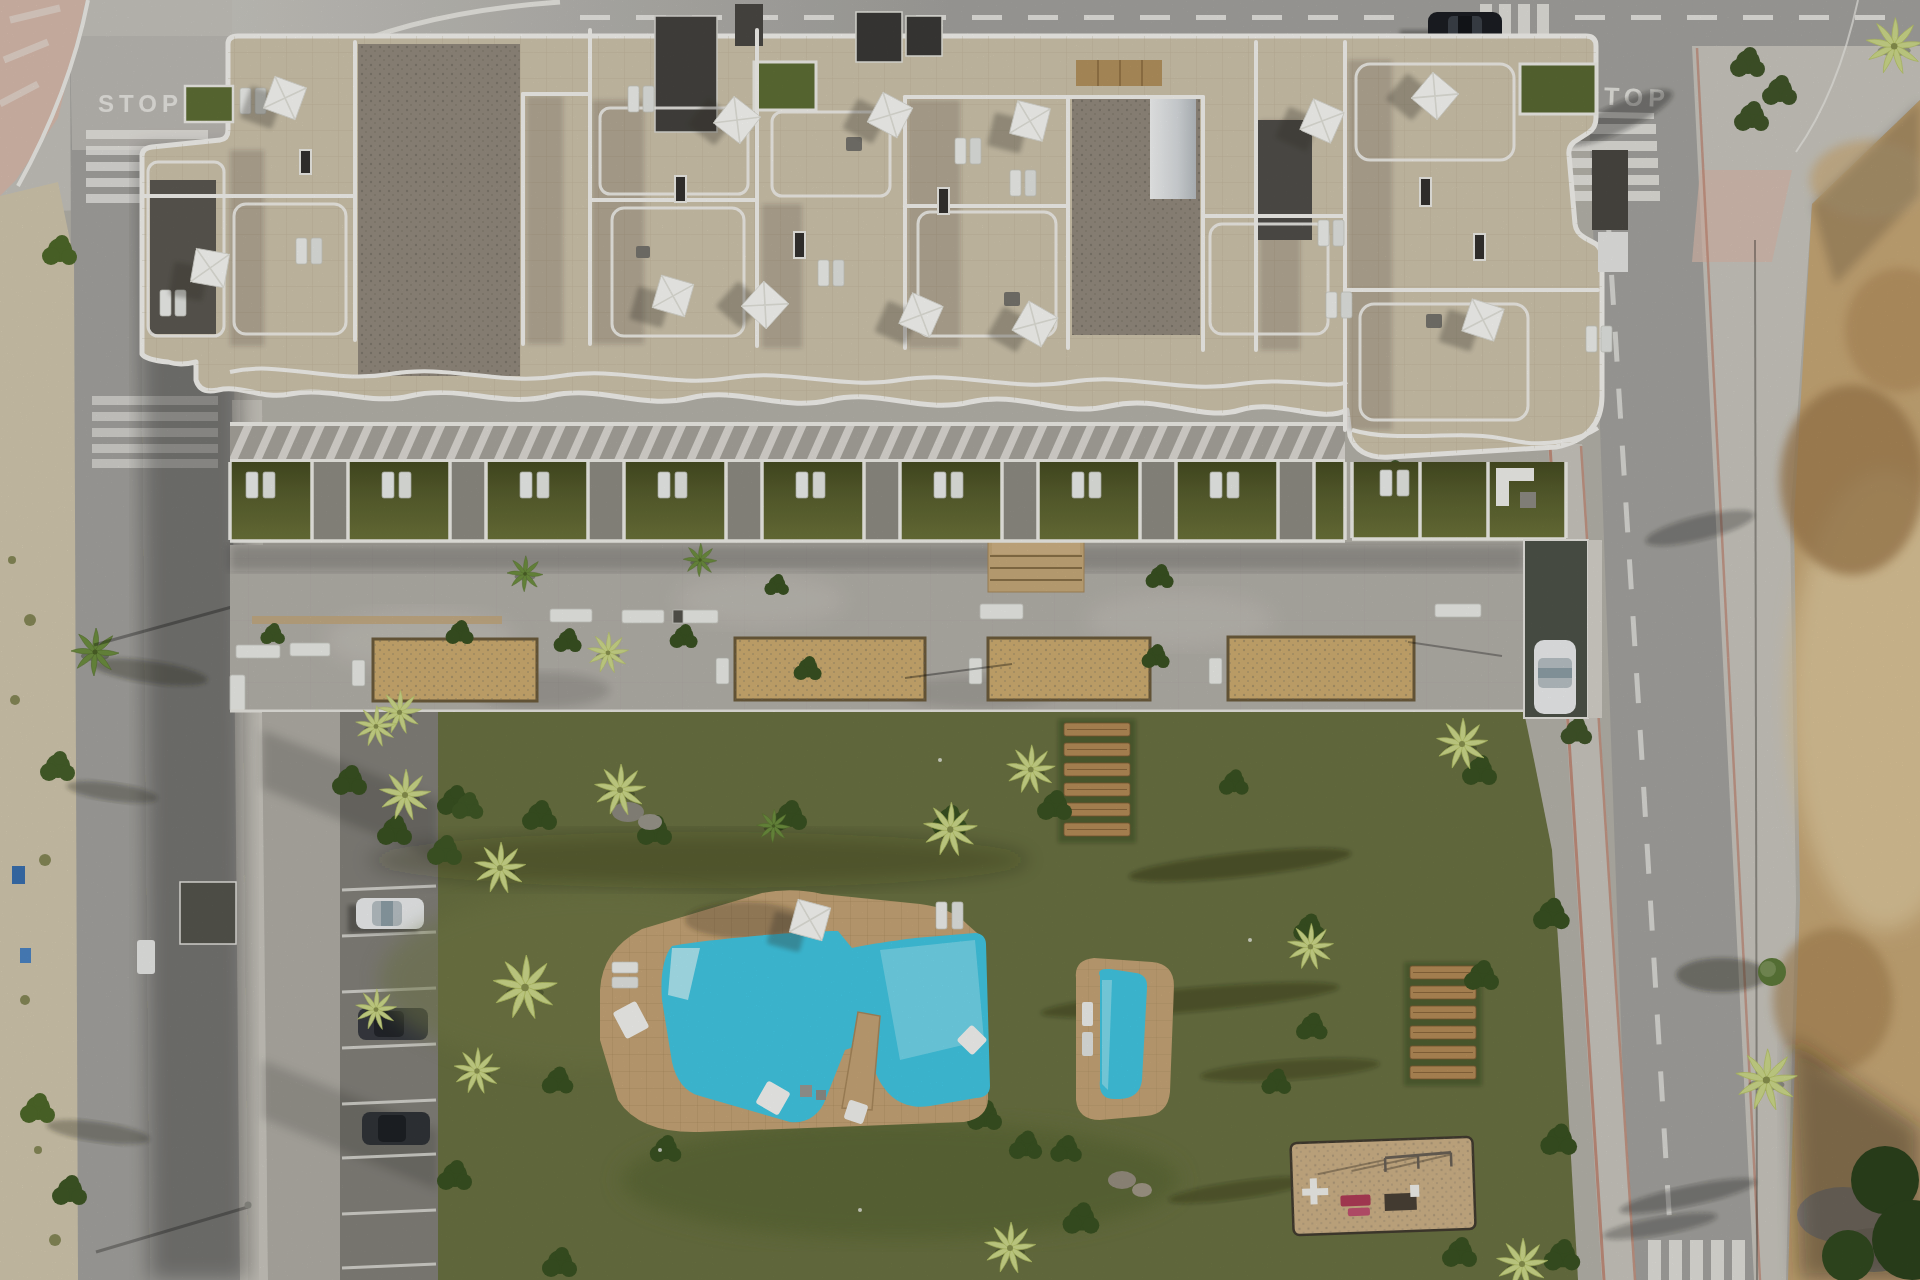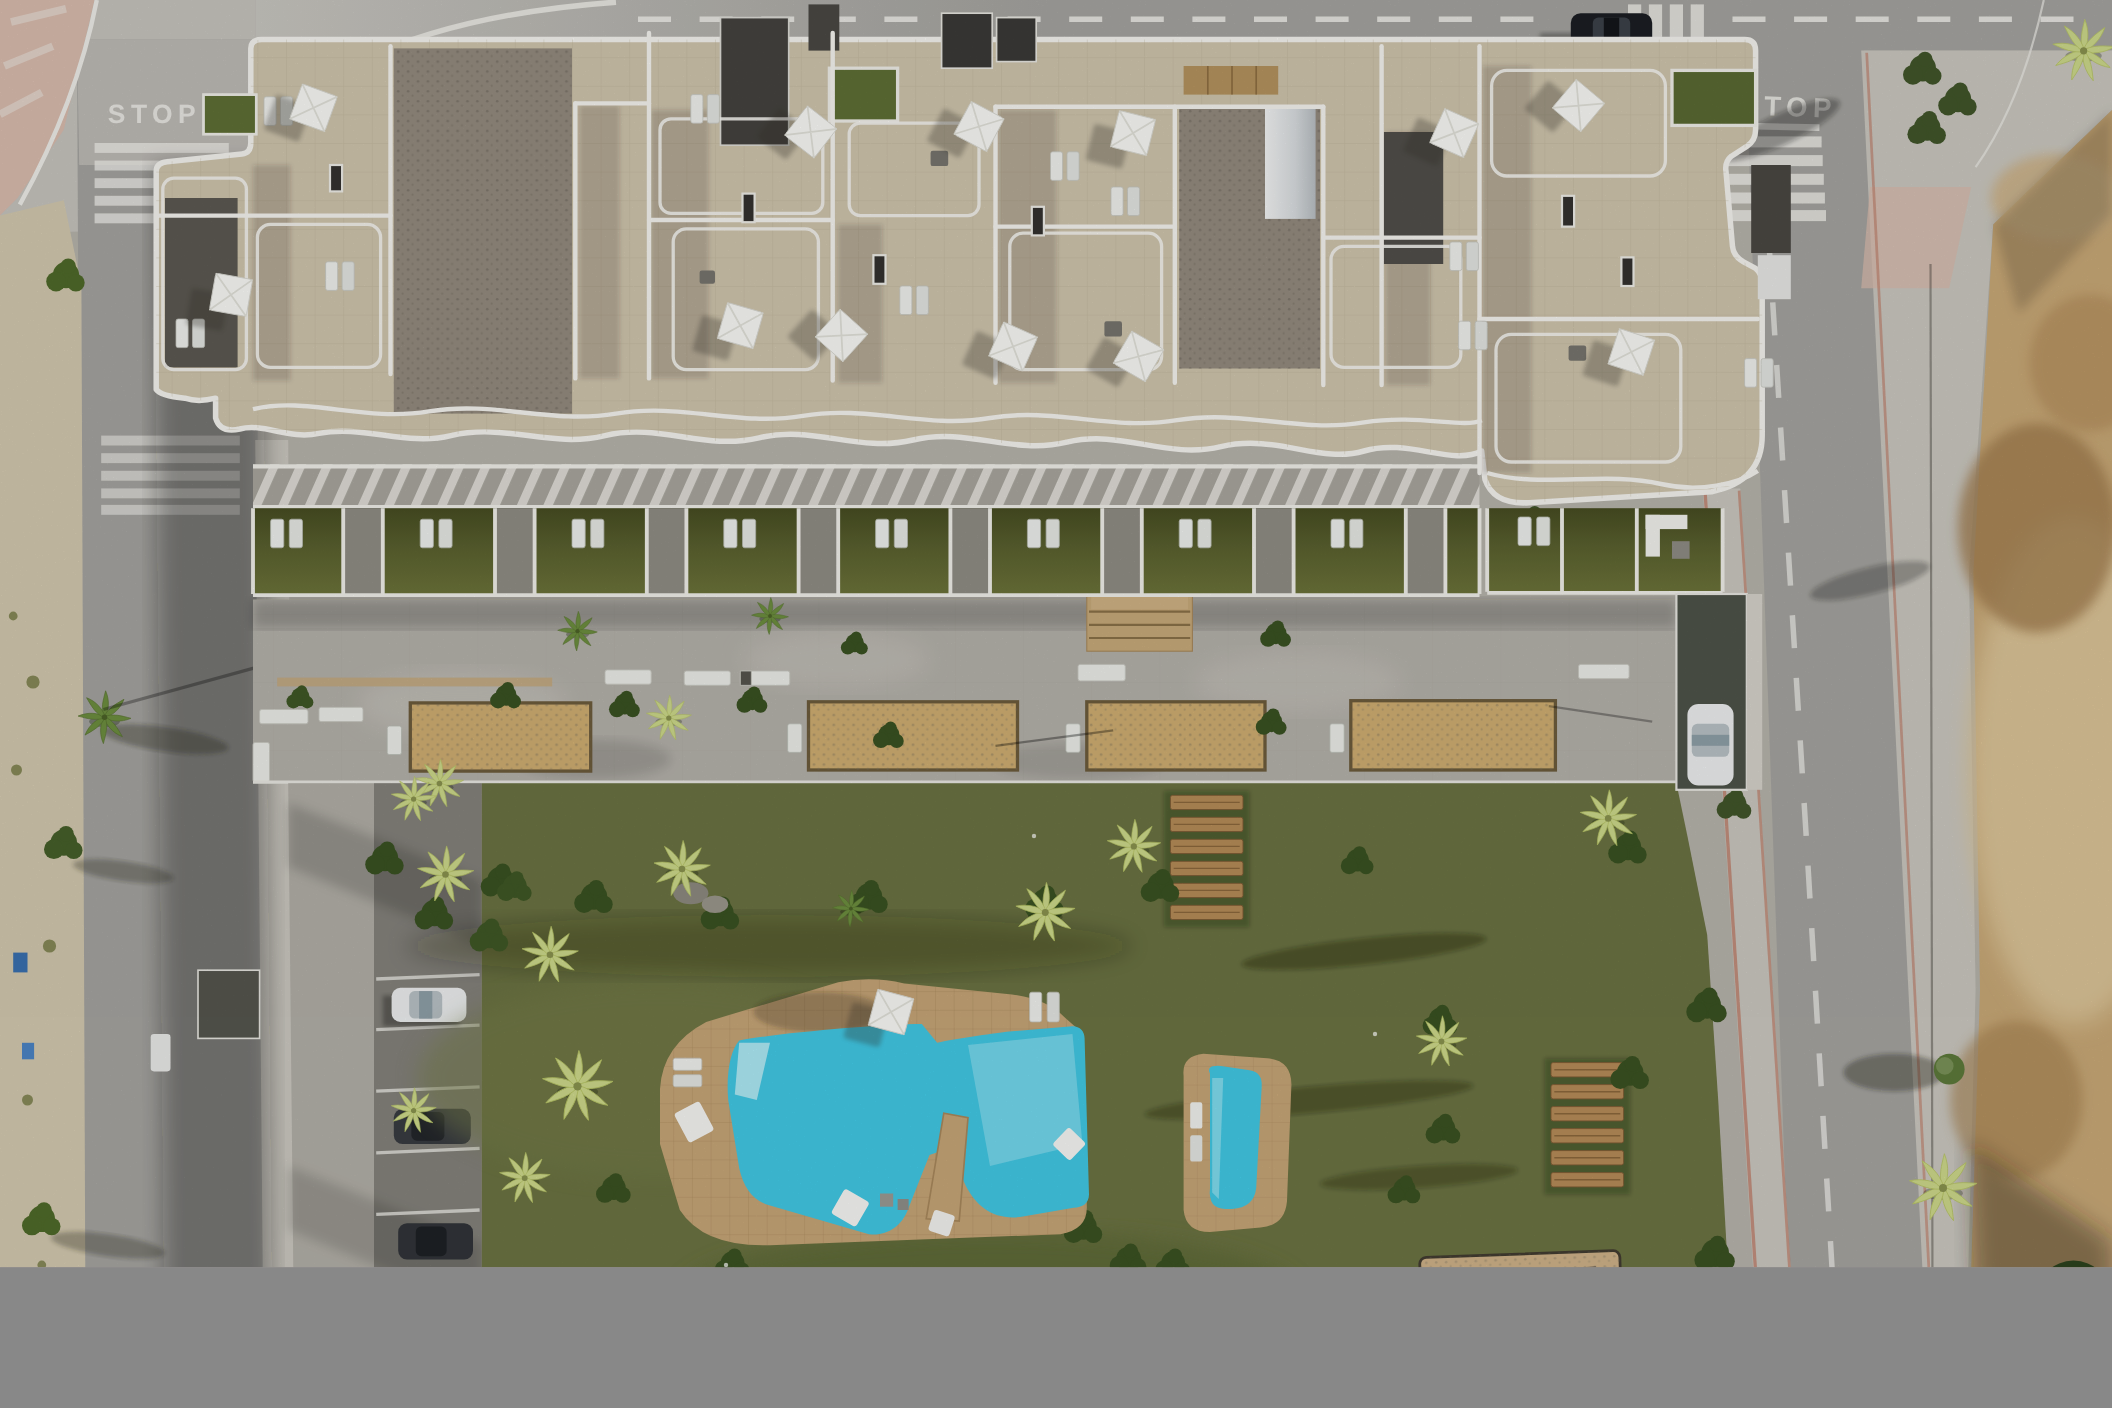--- a/index.html
+++ b/index.html
@@ -1,16 +1,16 @@
 <!DOCTYPE html>
 <html><head>
 <meta charset="utf-8">
 <style>
   html,body{margin:0;padding:0;background:#888;}
-  .stage{width:1920px;height:1152px;position:relative;overflow:hidden;background:#b7b4ac;}
+  .stage{width:1920px;height:1280px;position:relative;overflow:hidden;background:#b7b4ac;}
   svg{display:block}
   text.stop{font-family:"Liberation Sans",sans-serif;font-weight:bold;fill:#f2f1ec;opacity:.82;letter-spacing:5px;}
 </style>
 </head>
 <body>
 
 <div class="stage">
 <svg width="1920" height="1280" viewBox="0 0 1920 1280" xmlns="http://www.w3.org/2000/svg">
 <defs>
   <linearGradient id="silver" x1="0" y1="0" x2="1" y2="0">

